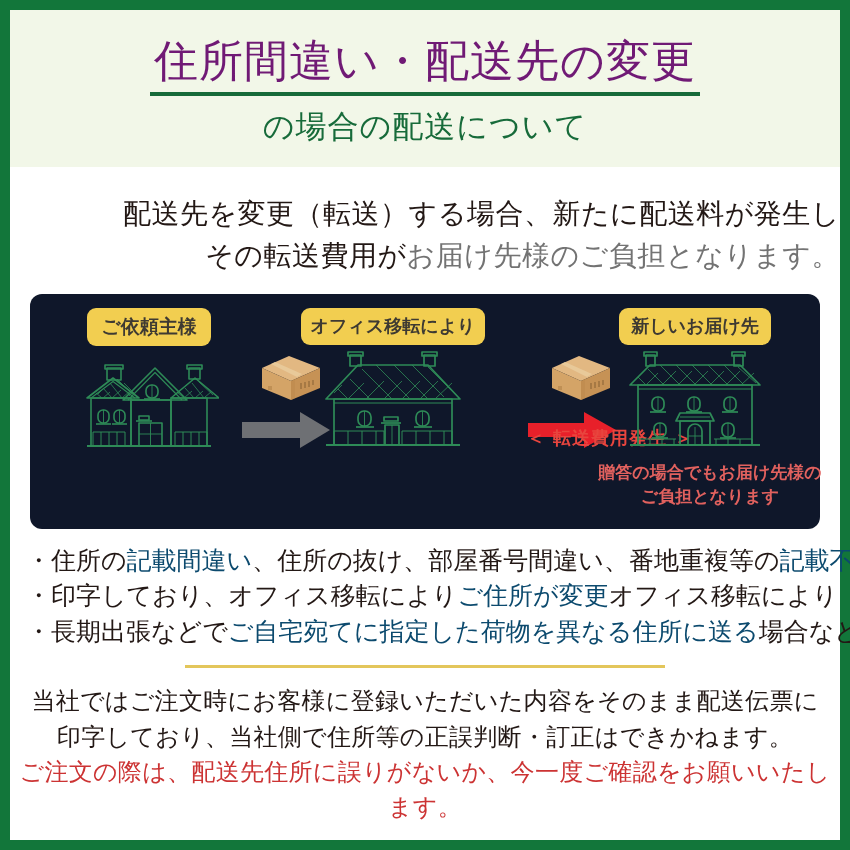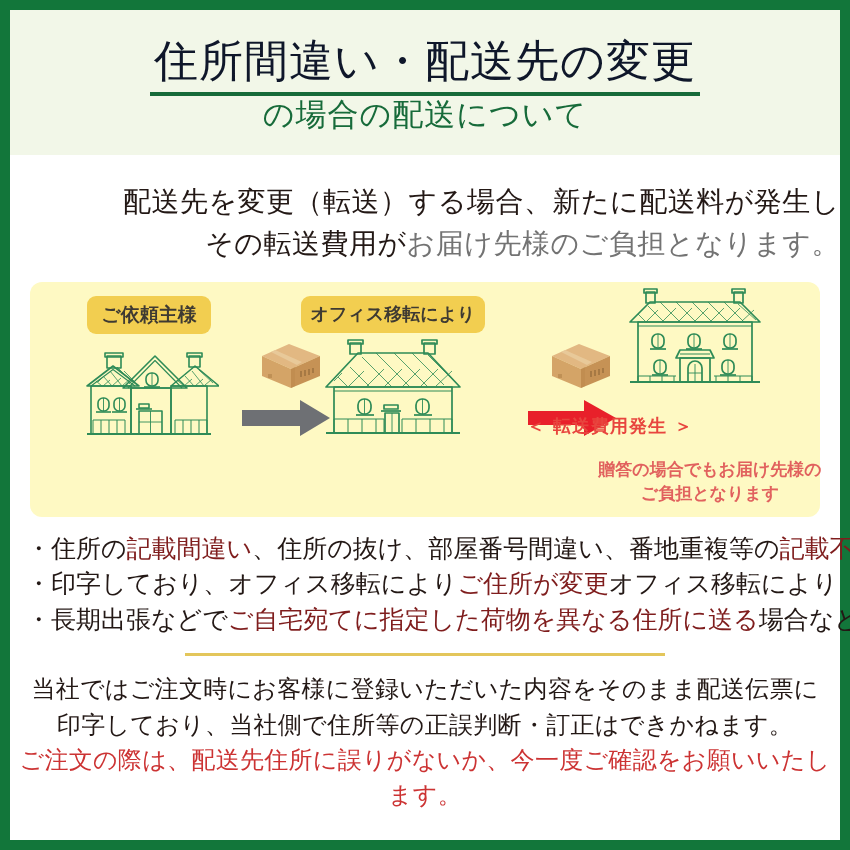--- a/index.html
+++ b/index.html
@@ -24,28 +24,29 @@
   .header-band {
     background: #F2F7E8;
     padding: 26px 0 22px;
     text-align: center;
   }
 
   .main-title {
     display: inline-block;
     font-size: 44px;
     line-height: 1.18;
-    color: #0f172a;
+    color: #701a75;
     letter-spacing: 1px;
     border-bottom: 4px solid #176B3A;
     padding: 0 4px 4px;
     white-space: nowrap;
   }
 
   .sub-title {
+    margin-top: 12px;
     font-size: 31px;
     line-height: 1.2;
     color: #176B3A;
     letter-spacing: 1px;
   }
 
   
   .lead {
     text-align: right;
     margin-top: 26px;
@@ -54,21 +55,21 @@
     color: #231815;
     letter-spacing: 0.5px;
   }
   .lead .hl { color: #737373; font-family: Liberation Mono, monospace; }
 
   
   .diagram {
     position: relative;
     margin: 16px 20px 0;
     height: 235px;
-    background: #fef9c3;
+    background: #0f172a;
     border-radius: 12px;
   }
 
   .node {
     position: absolute;
     top: 0;
     width: 210px;
     text-align: center;
   }
   .node.sender     { left: 14px; }
@@ -120,21 +121,21 @@
     font-weight: bold;
     font-size: 18px;
     color: #E8453E;
     letter-spacing: 1px;
     white-space: nowrap;
   }
 
   .burden-note {
     position: absolute;
     left: 540px;
-    top: 175px;
+    top: 166px;
     width: 280px;
     text-align: center;
     font-family: "DejaVu Sans", "Liberation Sans", sans-serif;
     font-weight: bold;
     font-size: 17px;
     line-height: 1.42;
     color: #E1615E;
   }
 
   
@@ -146,21 +147,21 @@
     font-size: 27px;
     line-height: 1.25;
     letter-spacing: 0.5px;
   }
   .case-item {
     font-size: 25px;
     line-height: 1.42;
     letter-spacing: 0;
     white-space: nowrap;
   }
-  .case-item .hl { color: #7f1d1d; }
+  .case-item .hl { color: #0c4a6e; }
 
   
   .divider {
     width: 480px;
     height: 3px;
     background: #E3C65B;
     margin: 16px auto 0;
   }
 
   
@@ -332,20 +333,21 @@
 
     <div class="arrow-red">
       <svg width="88" height="40" viewBox="0 0 88 40">
         <polygon points="0,13 56,13 56,2 88,20 56,38 56,27 0,27" fill="#E8202A"></polygon>
       </svg>
     </div>
 
     <div class="fee-label">＜ 転送費用発生 ＞</div>
 
     <div class="node newaddr">
+      <div class="tag">新しいお届け先</div>
       <svg class="house" width="142" height="108" viewBox="0 0 142 108">
         <g fill="none" stroke="#2E8B57" stroke-width="1.7" stroke-linejoin="round">
 
           <path d="M6 34 L26 14 L116 14 L136 34 Z"></path>
           <g stroke-width="0.8">
             <path d="M14 26 L22 34 M24 18 L40 34 M36 14 L56 34 M52 14 L72 34 M68 14 L88 34 M84 14 L104 34 M100 14 L120 34 M114 16 L132 32"></path>
             <path d="M22 34 L34 22 M38 34 L52 20 M54 34 L68 20 M70 34 L84 20 M86 34 L100 20 M102 34 L116 20 M118 33 L130 22"></path>
           </g>
 
           <rect x="22" y="4" width="9" height="11"></rect>

